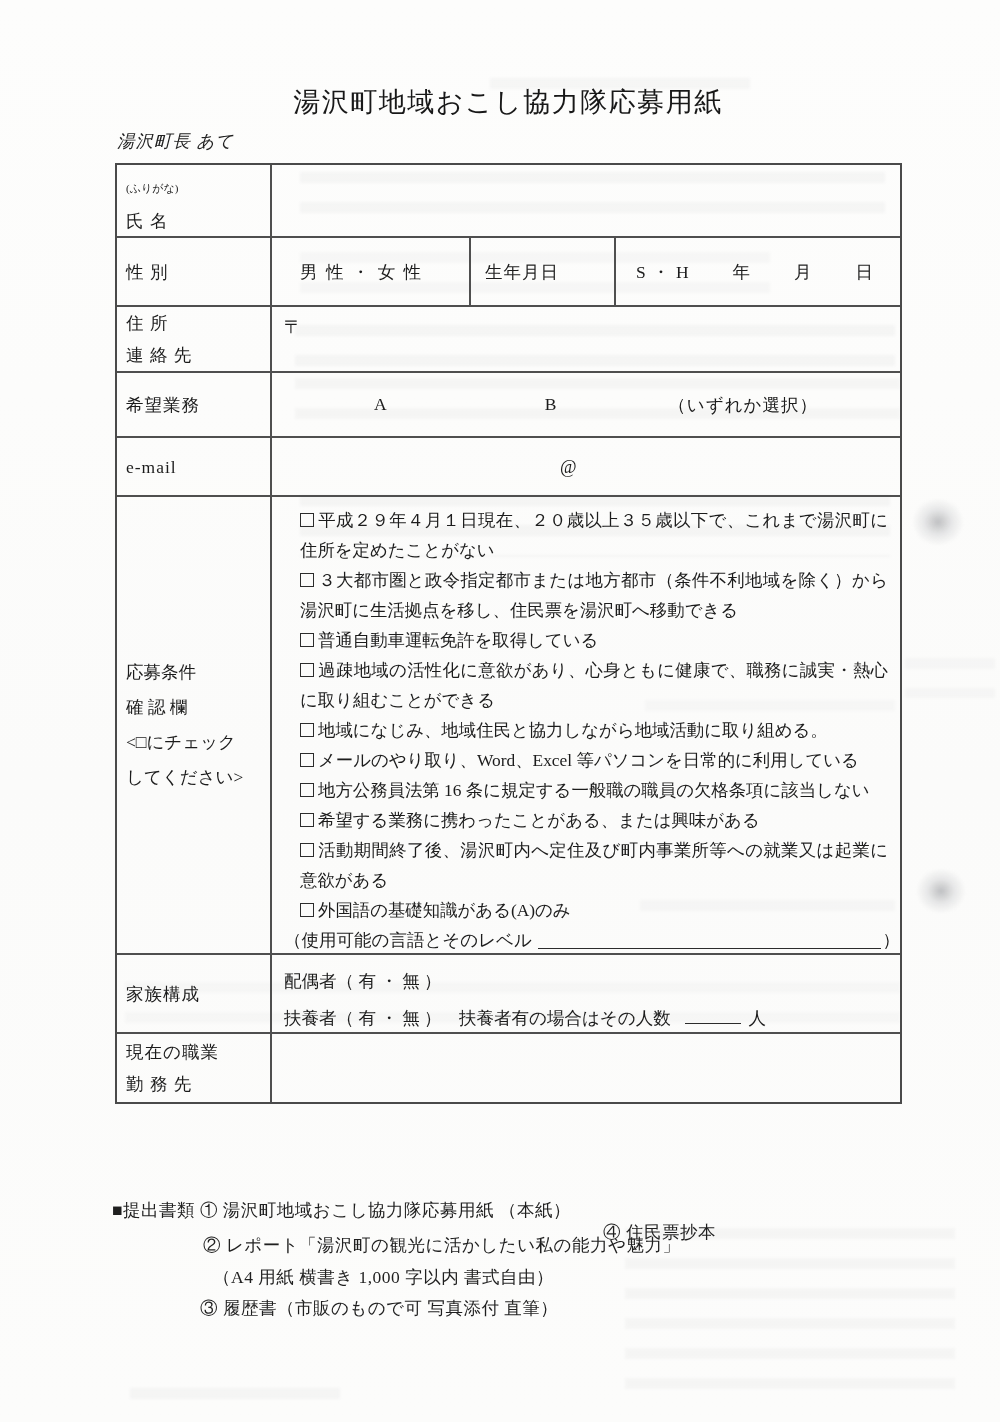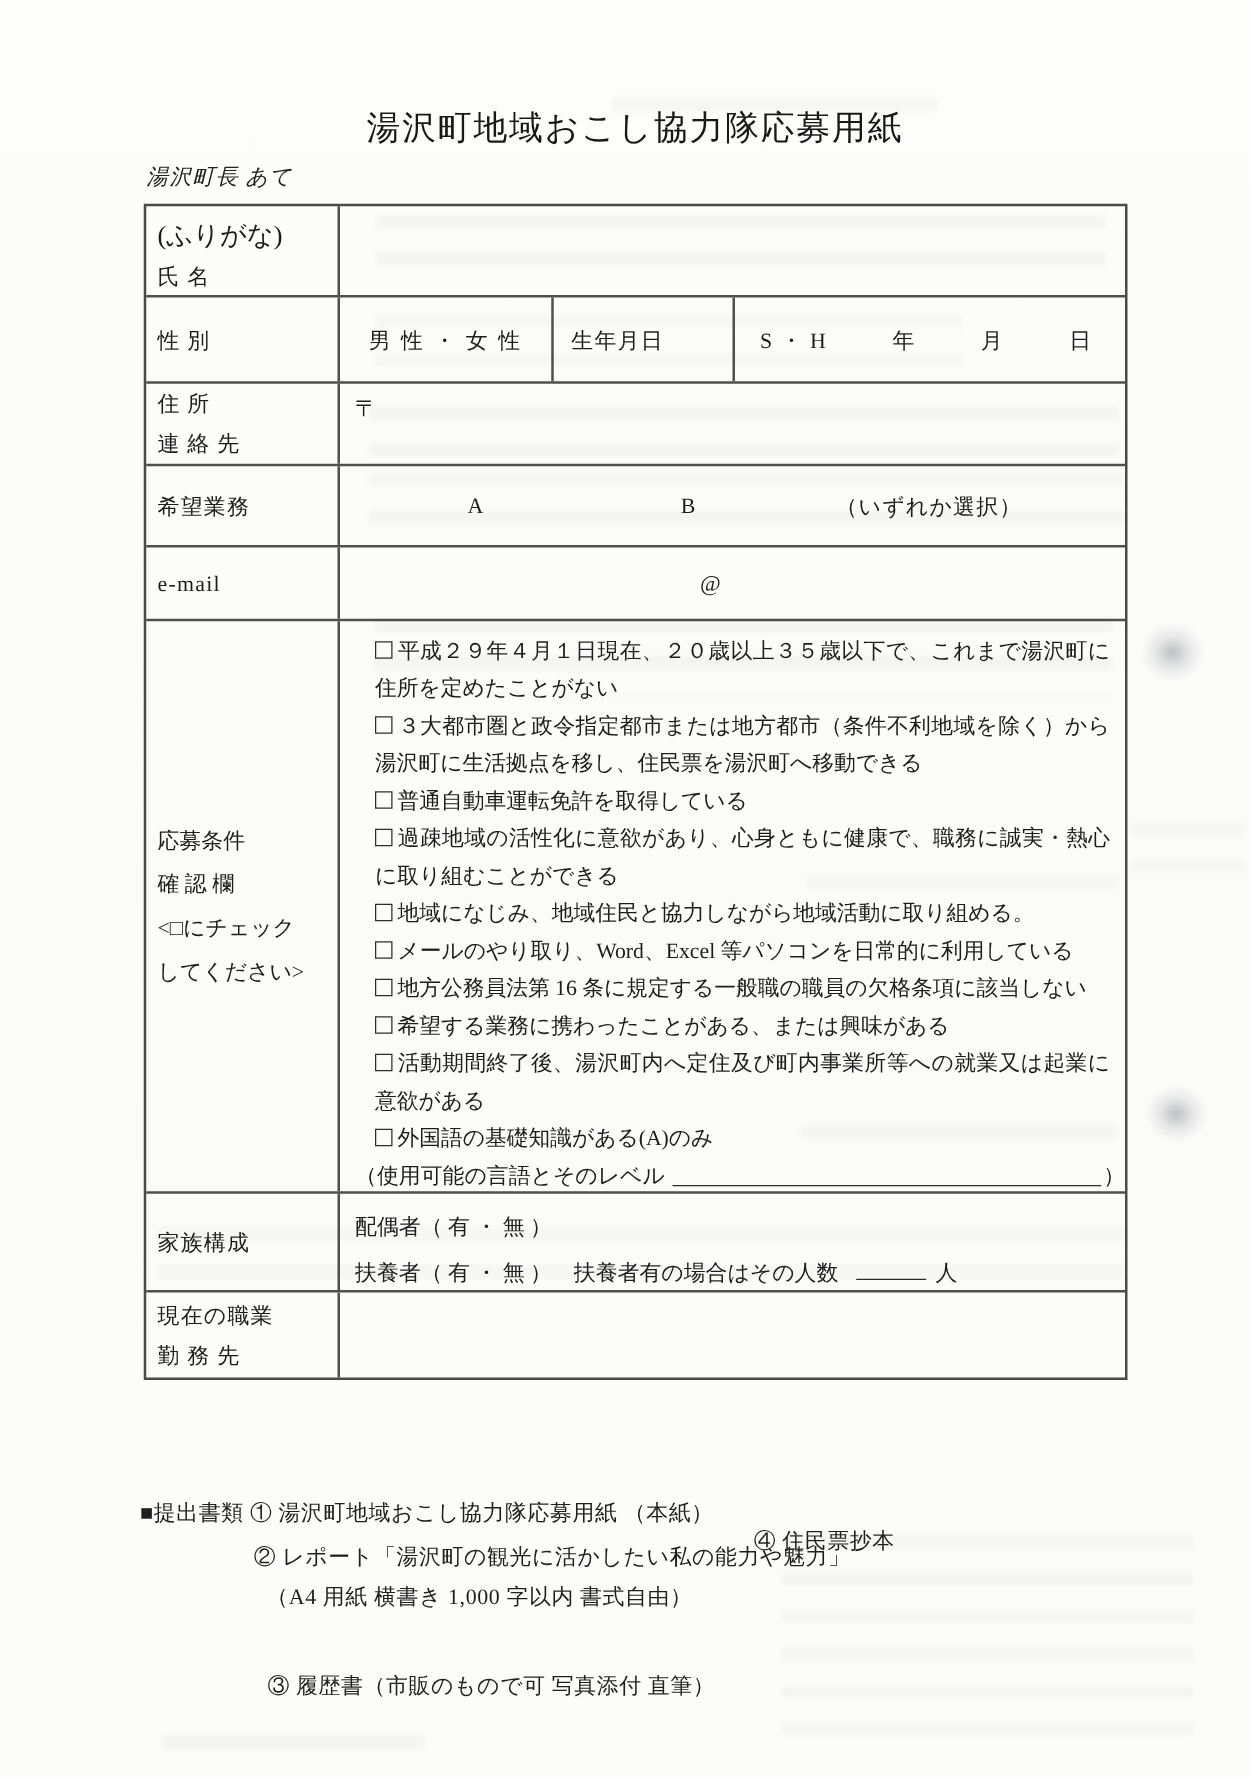--- a/index.html
+++ b/index.html
@@ -38,33 +38,33 @@
   .row:last-child{border-bottom:none;}
   .cell{box-sizing:border-box;}
   .label-cell{
     width:155px;border-right:2px solid #4f4f4f;
     padding-left:9px;font-size:17.5px;letter-spacing:1px;
     display:flex;flex-direction:column;justify-content:center;
     line-height:32px;color:#1c1c1c;
   }
   .value-cell{flex:1;position:relative;font-size:17.5px;color:#1c1c1c;}
   .r-name{height:73px;}
-  .r-gender{height:69px;}
+  .r-gender{height:69px;gap:28px;}
   .r-work{height:65px;}
   .r-address{height:66px;}
   .r-phone{height:77px;}
   .r-email{height:59px;}
   .r-conditions{height:458px;}
   .r-family{height:79px;}
   .r-job{height:68px;}
   .r-name .label-cell{justify-content:flex-start;padding-top:7px;line-height:33px;}
-  .furigana{font-size:21px;letter-spacing:0;}
+  .furigana{font-size:11px;letter-spacing:0;}
   
   .sub-cell{box-sizing:border-box;display:flex;align-items:center;font-size:17.5px;}
-  .gender-options{width:171px;border-right:2px solid #4f4f4f;justify-content:center;letter-spacing:2px;}
+  .gender-options{width:171px;border-right:2px solid #4f4f4f;justify-content:flex-start;letter-spacing:2px;}
   .birth-label{width:145px;border-right:2px solid #4f4f4f;padding-left:14px;letter-spacing:1px;}
   .birth-value{flex:1;justify-content:space-between;padding:0 26px 0 20px;letter-spacing:1px;}
   
   .work-line{display:flex;align-items:center;height:100%;}
   .work-a{margin-left:102px;}
   .work-b{margin-left:158px;}
   .work-note{margin-left:112px;letter-spacing:1px;}
   
   .postal-mark{position:absolute;left:12px;top:8px;font-size:18px;}
   
@@ -86,21 +86,21 @@
   .lang-note{display:flex;align-items:flex-end;padding-left:12px;line-height:30px;}
   .lang-underline{flex:1;border-bottom:1.5px solid #2c2c2c;margin:0 2px 6px 6px;max-width:352px;}
   
   .family-lines{padding:8px 0 0 12px;line-height:37px;}
   .dep-underline{display:inline-block;width:56px;border-bottom:1.5px solid #2c2c2c;margin:0 3px 0 10px;}
   
   .footer-line{position:absolute;font-size:17.5px;color:#1f1f1f;letter-spacing:0.5px;z-index:2;}
   .fl1{left:112px;top:1198px;}
   .fl2{left:203px;top:1233px;}
   .fl3{left:213px;top:1265px;}
-  .fl4a{left:214px;top:1296px;margin-top:40px;}
+  .fl4a{left:200px;top:1296px;}
   .fl4b{left:603px;top:1220px;}
   
   .bleed{
     position:absolute;z-index:1;pointer-events:none;
     background:repeating-linear-gradient(180deg,
       rgba(120,122,128,0.55) 0 11px,
       rgba(255,255,255,0) 11px 30px);
     filter:blur(1.6px);
   }
   .smudge{

